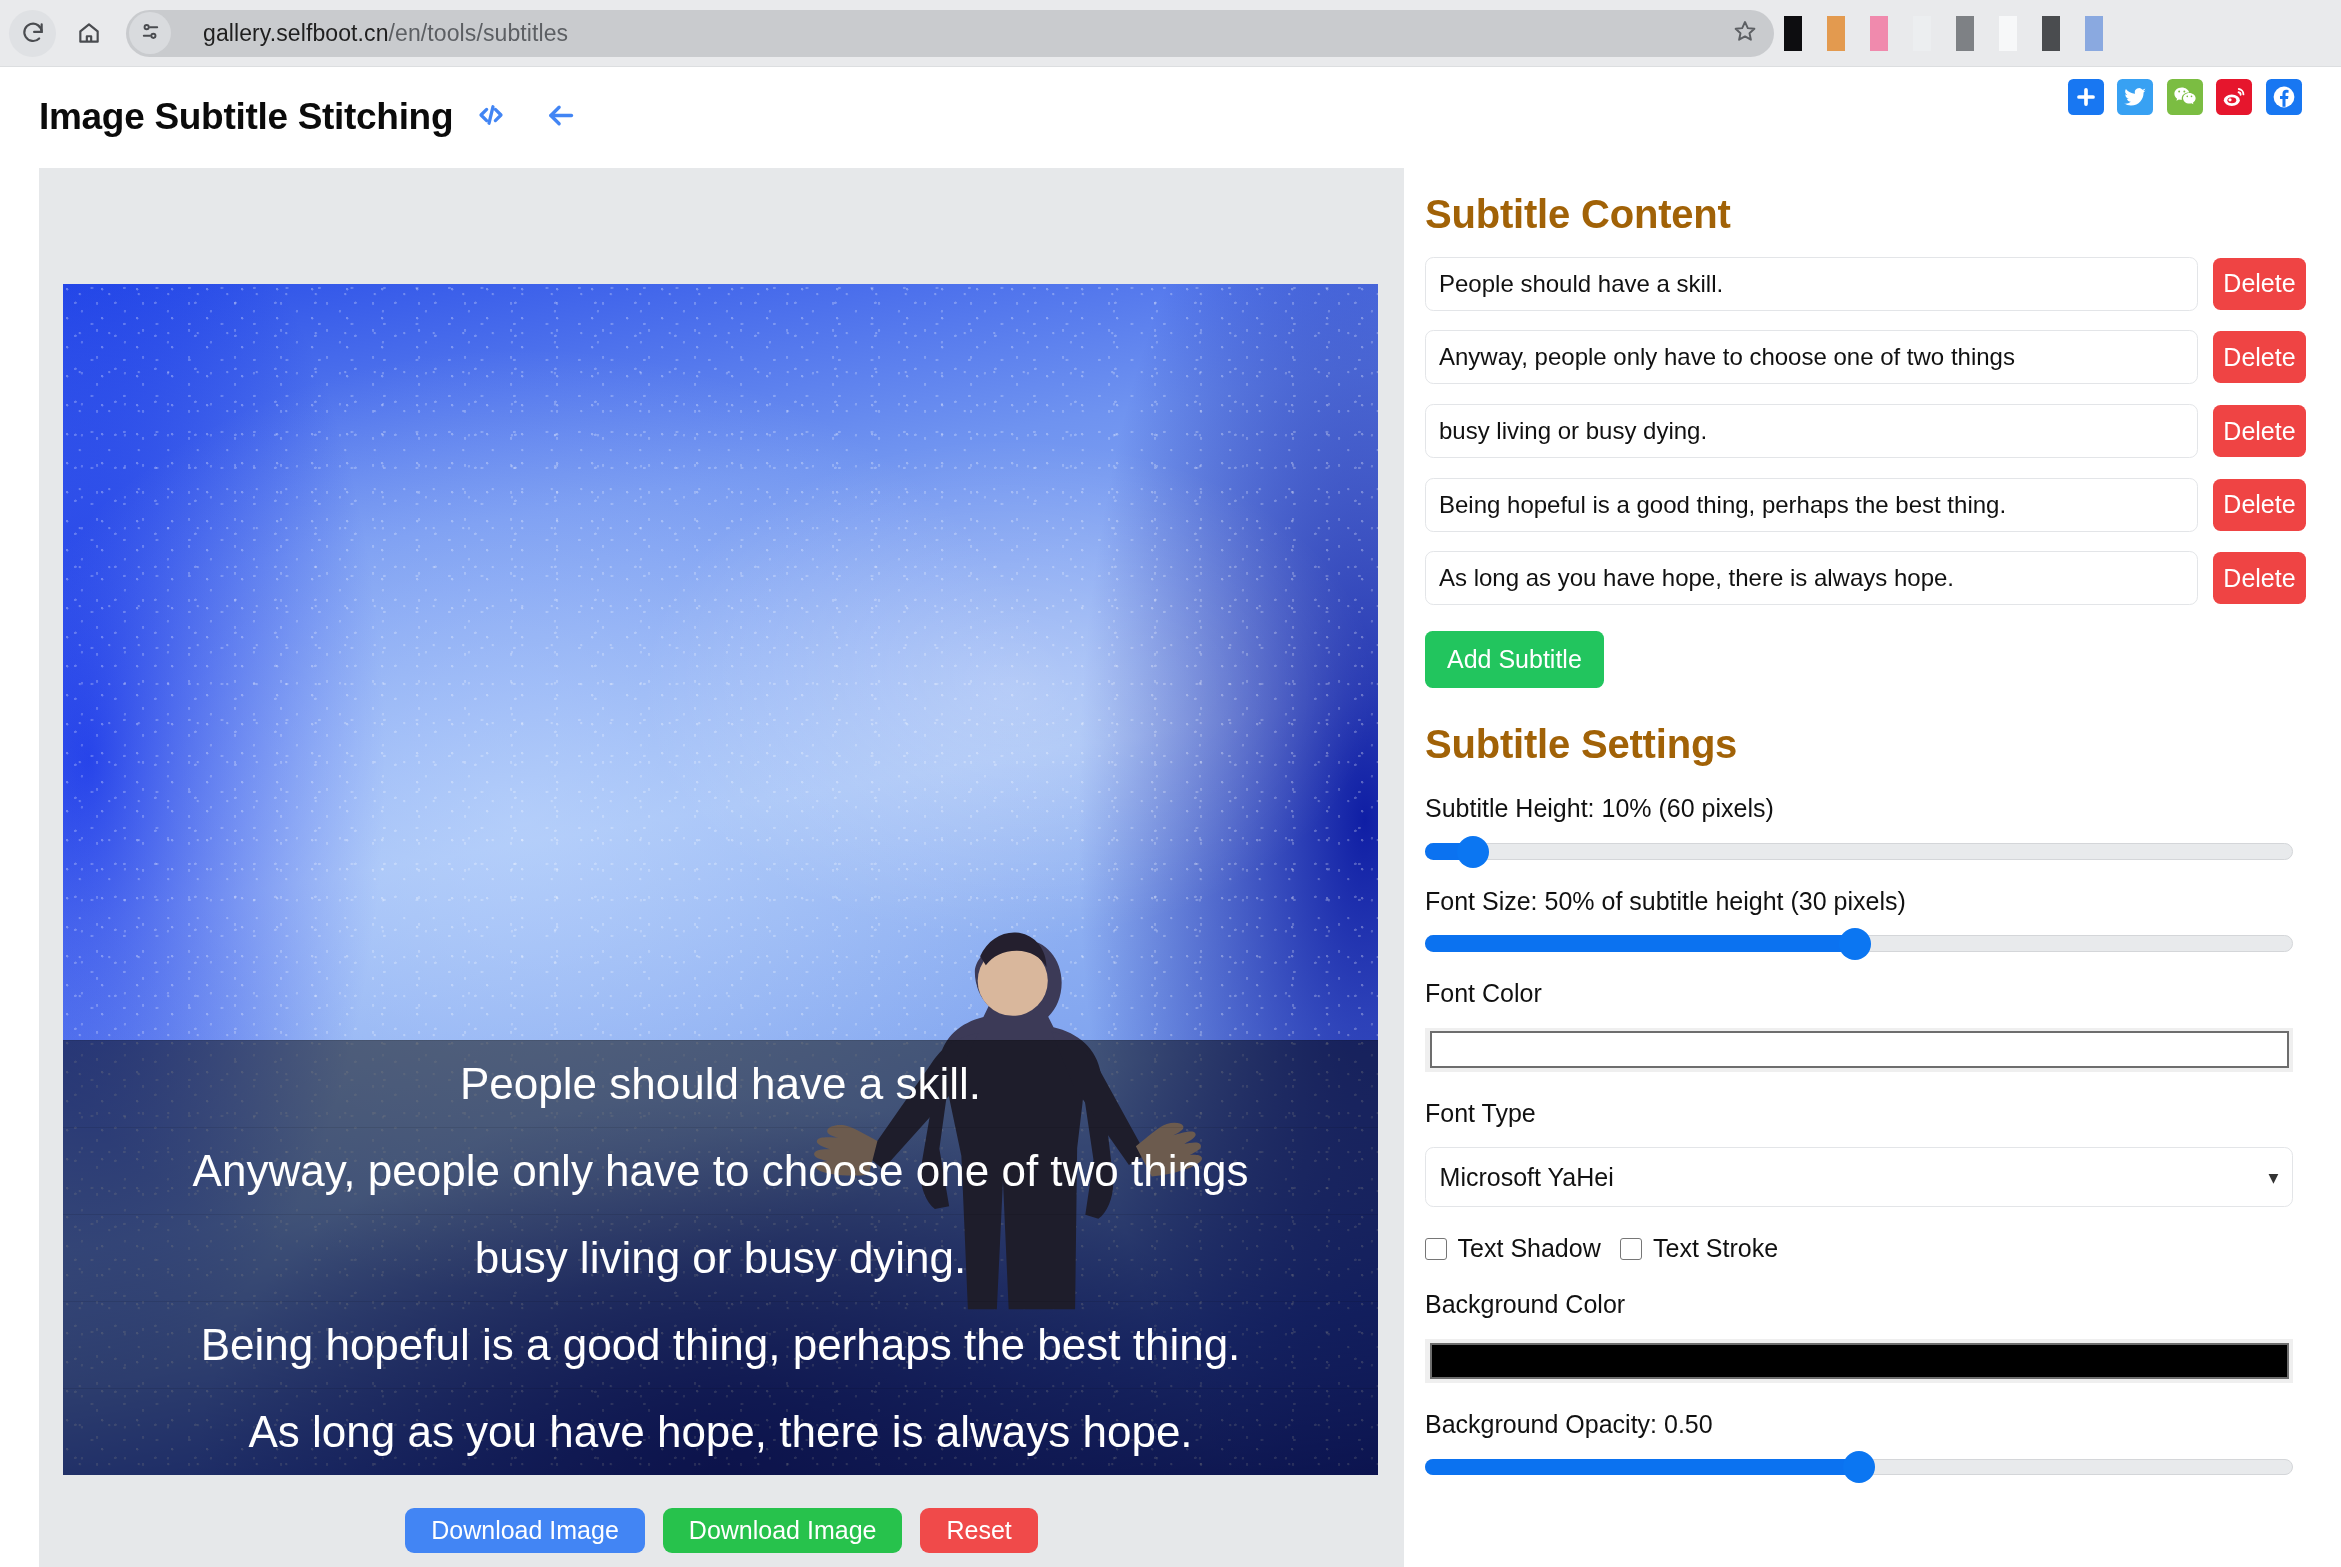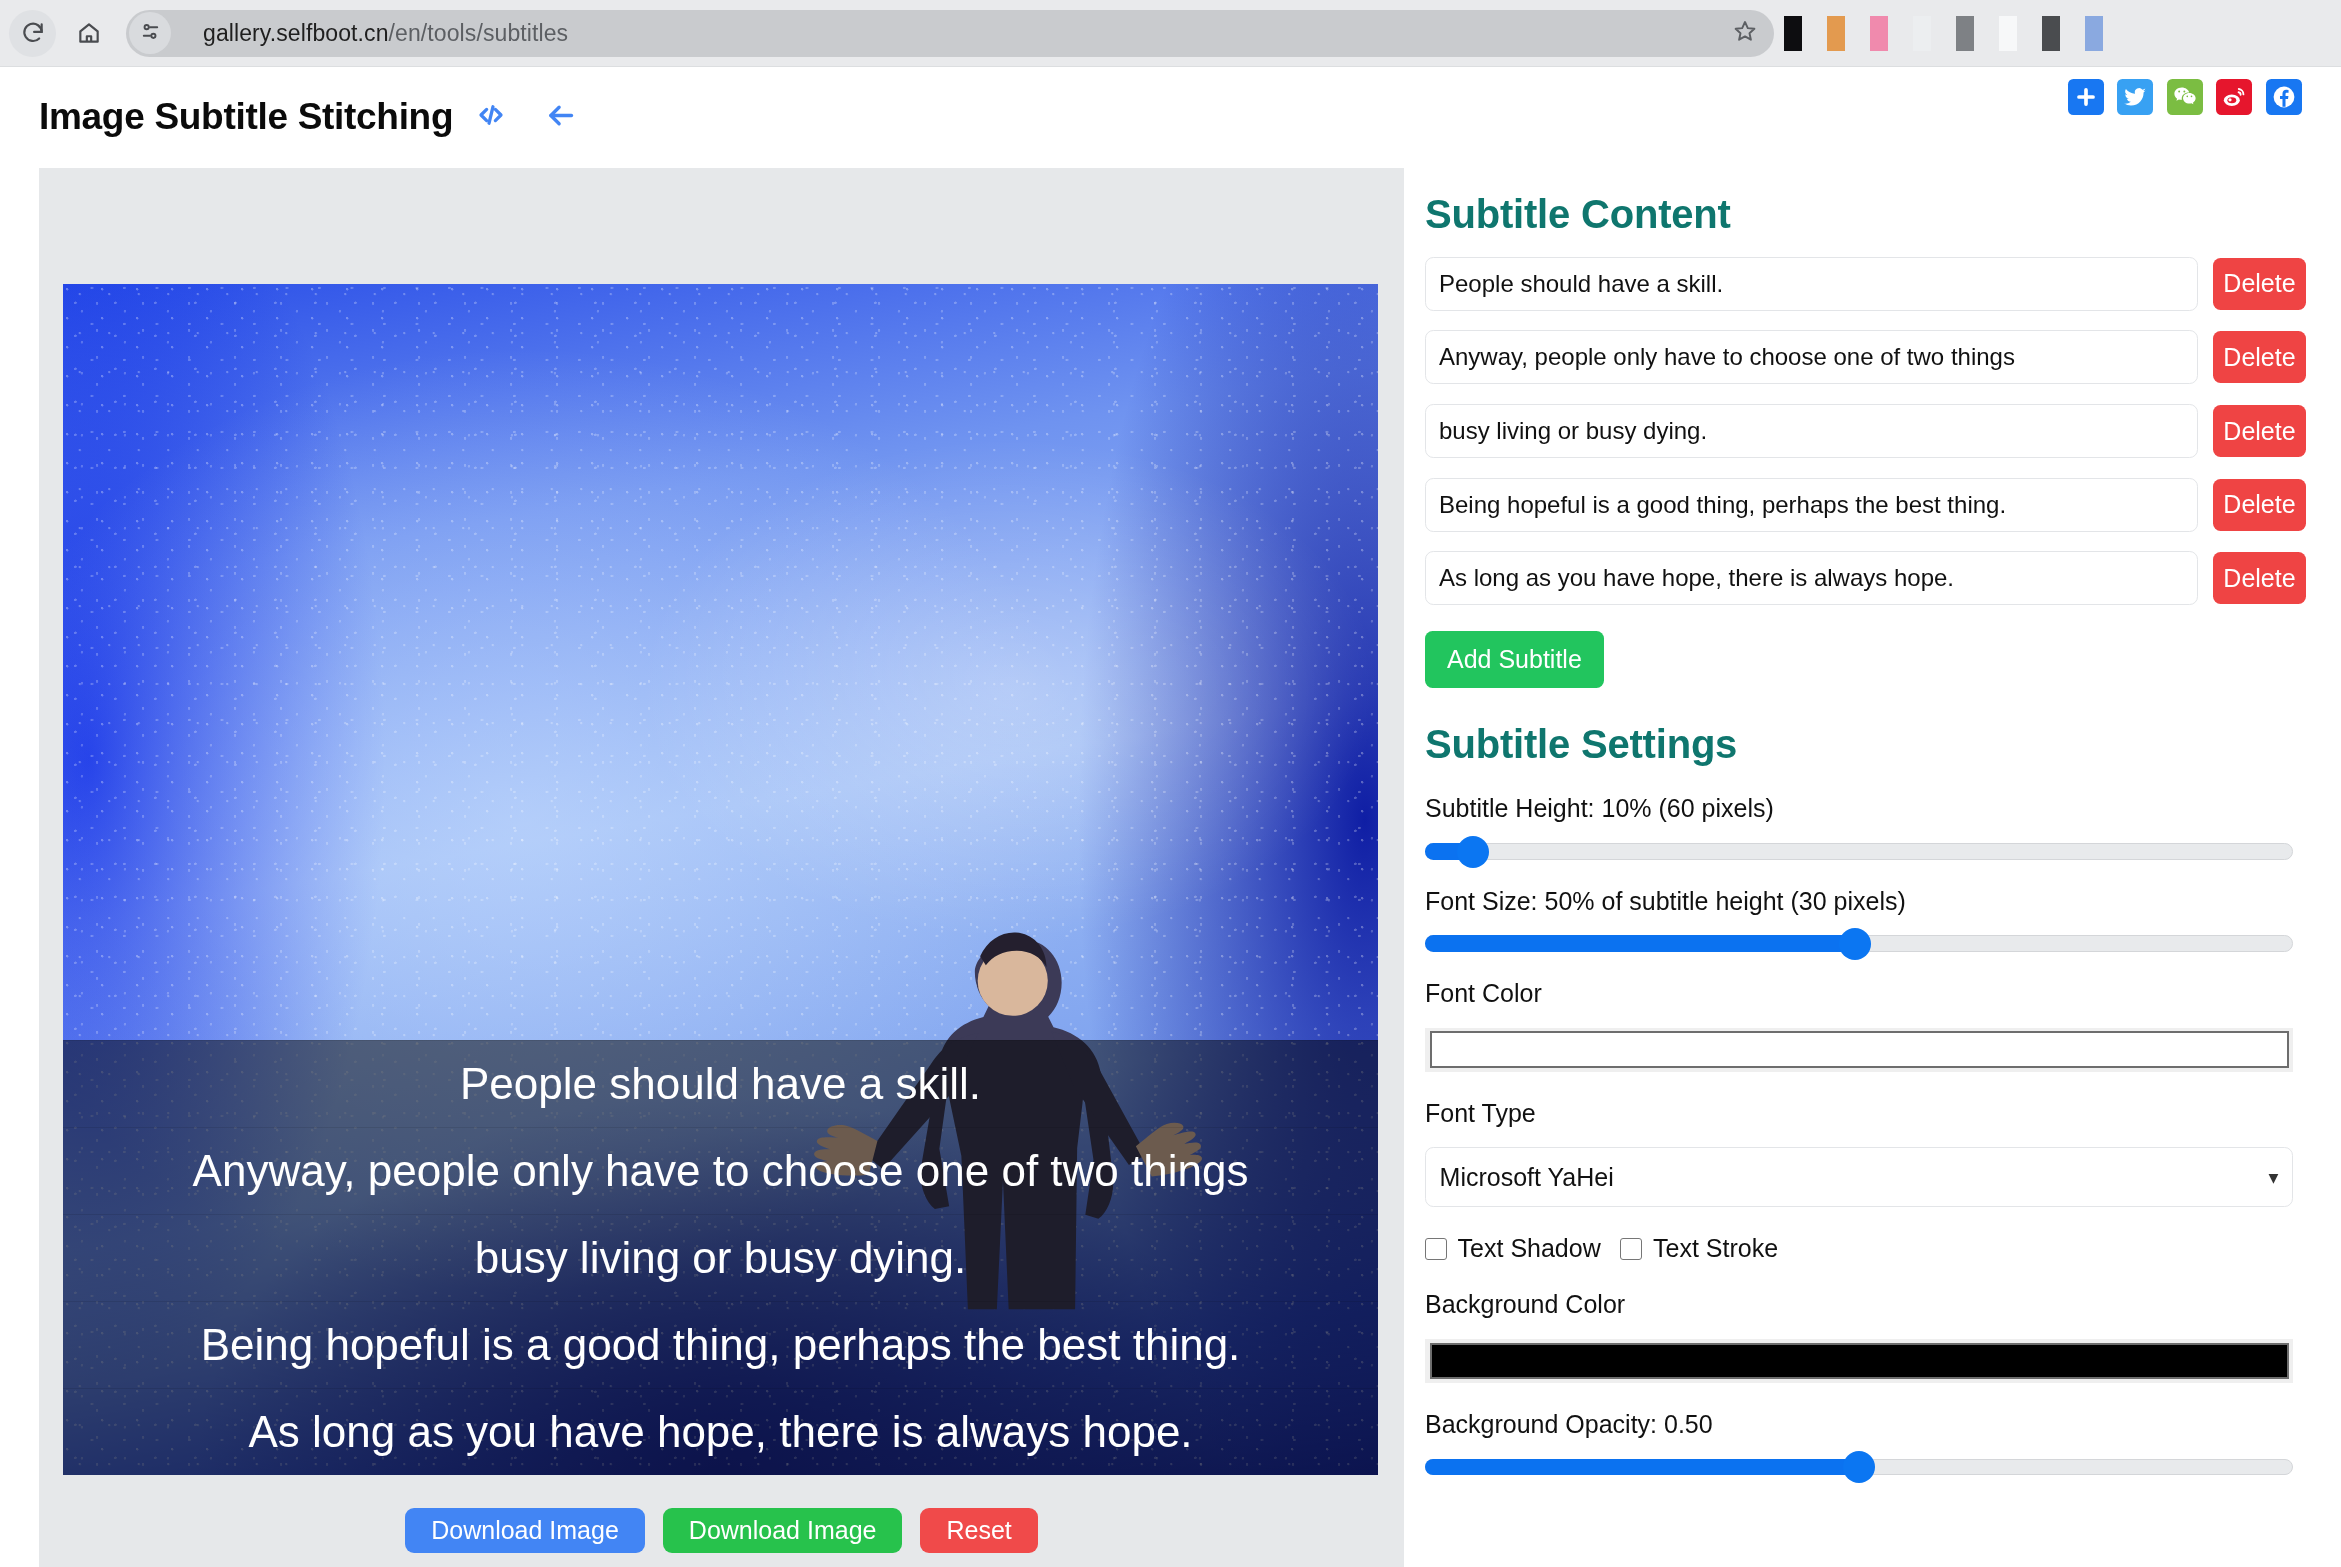--- a/index.html
+++ b/index.html
@@ -171,21 +171,21 @@
   .img-btn.green { background: #27c24c; }
   .img-btn.red   { background: #f04a4a; }
 
   
   #settings-col {
     position: absolute; left: 1425px; top: 168px;
     width: 881px; height: 1400px;
     overflow: hidden;
   }
   .section-title {
-    font-size: 40px; font-weight: bold; color: #0f766e;
+    font-size: 40px; font-weight: bold; color: #a16207;
     letter-spacing: -0.2px;
   }
   #sub-content-title { margin-top: 24px; }
 
   .subtitle-row {
     display: flex; align-items: center; gap: 15px;
     margin-top: 19.7px;
   }
   .subtitle-input {
     flex: 1 1 auto; height: 54px;

